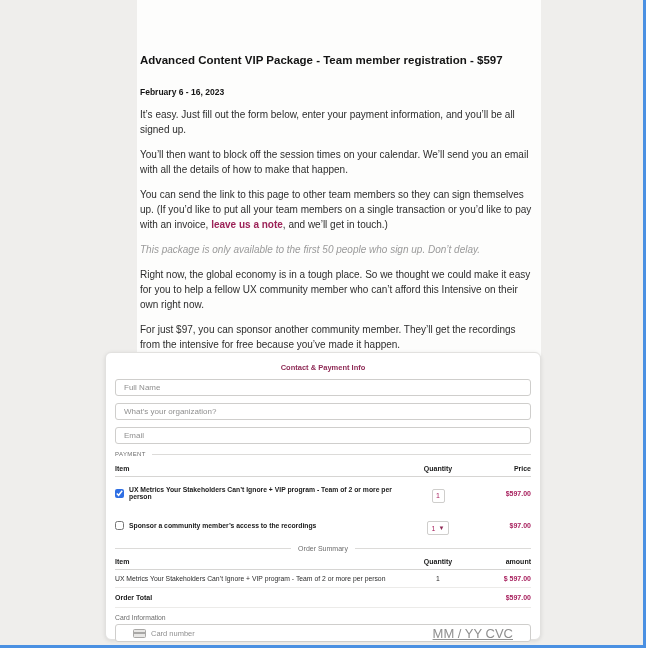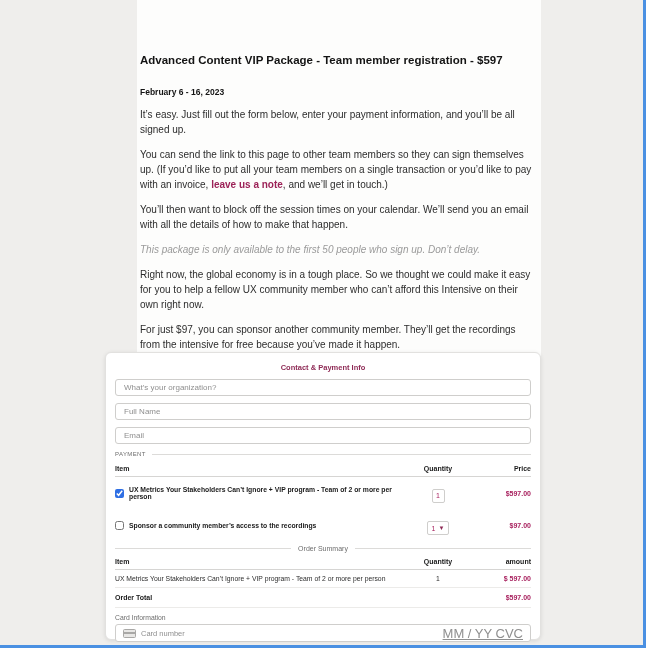--- a/index.html
+++ b/index.html
@@ -62,48 +62,48 @@
   .sum-row { padding:5px 0; border-bottom:1px solid #ecebe9; }
   .sum-row .col-item { font-size:6.8px; color:#2d2d2d; }
   .sum-row .col-qty { font-size:6.8px; color:#2d2d2d; }
   .sum-row .col-price { font-size:7px; font-weight:bold; color:#a8215e; }
   .total-row { padding:6px 0; border-bottom:1px solid #ecebe9; }
   .total-row .col-item { font-size:7px; font-weight:bold; color:#1a1a1a; }
   .total-row .col-price { font-size:7px; font-weight:bold; color:#a8215e; }
 
   .card-info-label { font-size:6.8px; color:#6d6d6d; margin:6px 0 3px 0; }
   .card-input { display:flex; align-items:center; height:18px; border:1px solid #cfcecc; border-radius:3px;
-                padding:0 7px; background:#fff; cursor:text; }
+                padding:0 17px; background:#fff; cursor:text; }
   .cc-icon { width:13px; height:9px; border:1px solid #a9a8a6; border-radius:1.5px; position:relative; margin-right:5px; flex-shrink:0; background:#e8e7e5; }
   .cc-icon::after { content:""; position:absolute; left:0; right:0; top:2px; height:2px; background:#a9a8a6; }
   .card-input .ph { font-size:7.5px; color:#8f8f8f; flex:1; }
   .card-input .exp { font-size:13px; color:#8f8f8f;text-decoration:underline; }
 </style>
 </head>
 <body>
 
 <div class="article-bg"></div>
 
 <div class="article">
   <h2>Advanced Content VIP Package - Team member registration - $597</h2>
   <h3>February 6 - 16, 2023</h3>
   <p>It’s easy. Just fill out the form below, enter your payment information, and you’ll be all signed up.</p>
+  <p>You’ll then want to block off the session times on your calendar. We’ll send you an email with all the details of how to make that happen.</p>
   <p><span>You can send the link to this page to other team members so they can sign themselves up. (If you’d like to put all your team members on a single transaction or you’d like to pay with an invoice, </span><a class="inline-link">leave us a note</a><span>, and we’ll get in touch.)</span></p>
-  <p>You’ll then want to block off the session times on your calendar. We’ll send you an email with all the details of how to make that happen.</p>
   <p class="note">This package is only available to the first 50 people who sign up. Don’t delay.</p>
   <p>Right now, the global economy is in a tough place. So we thought we could make it easy for you to help a fellow UX community member who can’t afford this Intensive on their own right now.</p>
   <p>For just $97, you can sponsor another community member. They’ll get the recordings from the intensive for free because you’ve made it happen.</p>
   <p>This is completely optional. It’s an excellent way for all of us to pay it forward to those who could use it now.</p>
 </div>
 
 <div class="card">
   <div class="form-title">Contact &amp; Payment Info</div>
 
+  <input class="text-input" type="text" placeholder="Full Name" style="">
   <input class="text-input" type="text" placeholder="What’s your organization?" style="">
-  <input class="text-input" type="text" placeholder="Full Name" style="">
   <input class="text-input" type="text" placeholder="Email" style="">
 
   <div class="section-label">
     <span>PAYMENT</span>
     <div class="rule"></div>
   </div>
 
   <div class="tbl-head">
     <div class="col-item">Item</div>
     <div class="col-qty">Quantity</div>

